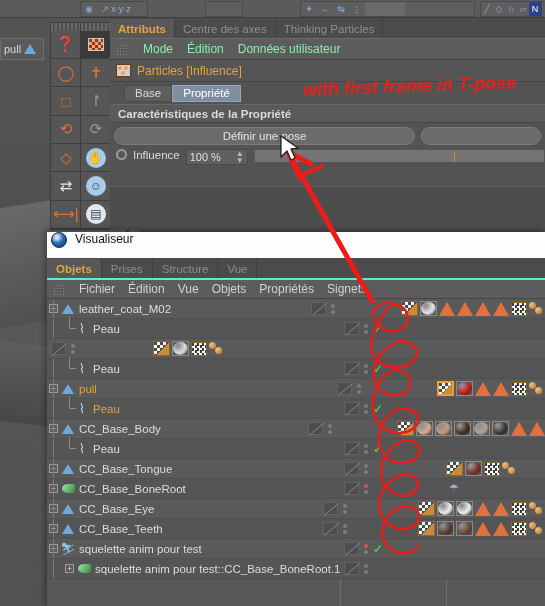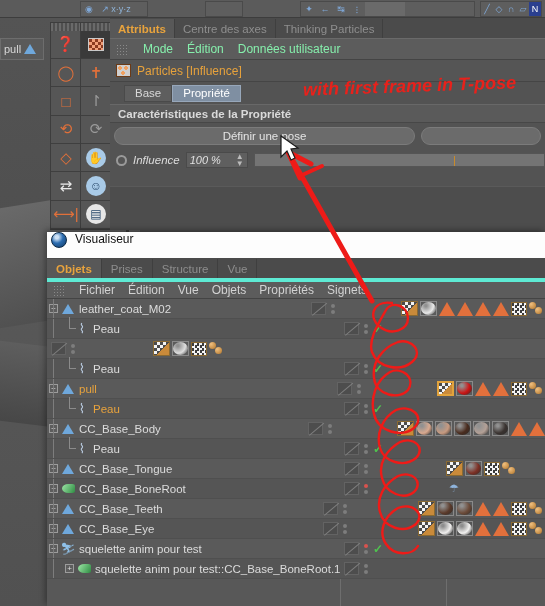--- a/index.html
+++ b/index.html
@@ -128,22 +128,22 @@
   }
   .btnrow { height: 26px; display:flex; align-items:center; padding: 0 4px; gap: 6px;
             background:#535353; }
   .pill {
     flex: 1; height: 18px; border-radius: 9px; background: #6b6b6b;
     border: 1px solid #7b7b7b; display: flex; align-items: center; justify-content: center;
     font-size: 11.5px; color: #e4e4e4;
   }
   .pill.empty { max-width: 120px; }
 
-  .inflrow { height: 22px; display: flex; align-items: center; gap: 6px;
-             padding-left: 6px; background: #535353; font-style: italic; }
+  .inflrow { height: 22px; display: flex; align-items: flex-start; gap: 6px;
+             padding-left: 6px; background: #535353; }
   .radio { width: 11px; height: 11px; border-radius: 50%; border: 2px solid #9a9a9a; background:#555; }
   .lbl { font-size: 11.5px; color: #dcdcdc; }
   .numfield {
     width: 62px; height: 16px; background: #5f5f5f; border: 1px solid #4a4a4a;
     display: flex; align-items: center; justify-content: space-between;
     padding: 0 3px; font-size: 11px; color: #e0e0e0;
   }
   .spin { font-size: 8px; color: #bbb; line-height: 7px; }
   .track { flex:1; height: 14px; background: #747474; border:1px solid #555; position: relative; }
   .tick { position:absolute; left: 69%; top:2px; width:1px; height:10px; background:#c98a2a; }
@@ -164,21 +164,21 @@
   .visorb { width:16px;height:16px;border-radius:50%;
             background: radial-gradient(circle at 35% 30%,#cfe2f5 0 12%,#2b6cb0 45%,#123a63 100%);
             border:1px solid #0d2a47; }
   .vistitle span { font-size: 12px; color: #111; }
 
   .vistabs { height: 20px; background:#4b4b4b; display:flex; align-items:flex-end; }
   .vt { height:19px; padding:0 9px; font-size:11.5px; display:flex;align-items:center;
         color:#8d8d8d; background:#4b4b4b; border-right:1px solid #3f3f3f; }
   .vt.active { color:#e8a33d; background:#585858; font-weight:bold; }
 
-  .vismenu { height: 21px; background:#5c5c5c; border-top:4px solid #5eead4;
+  .vismenu { height: 21px; background:#5c5c5c; border-top:2px solid #5eead4;
              border-bottom:1px solid #444; display:flex; align-items:center; gap:13px;
              padding-left:6px; font-size:12px; color:#d2d2d2; }
 
   .treewrap { position:relative; height: 307px; background:#585858; overflow:hidden; }
   .vcolsep { position:absolute; left:293px; top:0; bottom:0; width:1px; background:#6e6e6e; }
   .vcolsep2 { position:absolute; left:399px; top:0; bottom:0; width:1px; background:#6e6e6e; }
 
   .trow { position:relative; height: 20px; display:flex; align-items:center;
           border-bottom: 1px solid #4f4f4f; }
   .trow:nth-child(odd) { background: #5a5a5a; }
@@ -637,71 +637,71 @@
         </div>
         <div class="trow">
           <div class="tleft">
             <span class="vline"></span>
             <span style="flex: 0 0 auto; width: 2px;"></span>
             <span class="exp">+</span>
             <span style="flex: 0 0 auto; width: 3px;"></span>
             <span class="oico">
               <span class="tri"></span>
             </span>
-            <span class="oname" style="margin-left: 4px;">CC_Base_Teeth</span>
+            <span class="oname" style="margin-left: 4px;">CC_Base_Eye</span>
           </div>
           <div class="tmid">
             <span class="swatch"></span>
             <span class="dotcol">
               <i></i>
               <i></i>
             </span>
           </div>
           <div class="tright">
             <span class="tagw"></span>
             <span class="mat">
-              <div style="background: radial-gradient(circle at 32% 28%, rgba(255, 255, 255, 0.333) 0px, rgba(255, 255, 255, 0.333) 8%, rgb(91, 58, 42) 55%, rgba(0, 0, 0, 0.533) 100%);"></div>
-            </span>
-            <span class="mat">
-              <div style="background: radial-gradient(circle at 32% 28%, rgba(255, 255, 255, 0.333) 0px, rgba(255, 255, 255, 0.333) 8%, rgb(107, 74, 56) 55%, rgba(0, 0, 0, 0.533) 100%);"></div>
+              <div style="background: radial-gradient(circle at 32% 28%, rgba(255, 255, 255, 0.333) 0px, rgba(255, 255, 255, 0.333) 8%, rgb(240, 239, 238) 55%, rgba(0, 0, 0, 0.533) 100%);"></div>
+            </span>
+            <span class="mat">
+              <div style="background: radial-gradient(circle at 32% 28%, rgba(255, 255, 255, 0.333) 0px, rgba(255, 255, 255, 0.333) 8%, rgb(242, 241, 240) 55%, rgba(0, 0, 0, 0.533) 100%);"></div>
             </span>
             <span class="tritag"></span>
             <span class="tritag"></span>
             <span class="chktag"></span>
             <span class="balls">
               <i></i>
               <i></i>
             </span>
           </div>
         </div>
         <div class="trow">
           <div class="tleft">
             <span class="vline"></span>
             <span style="flex: 0 0 auto; width: 2px;"></span>
             <span class="exp">+</span>
             <span style="flex: 0 0 auto; width: 3px;"></span>
             <span class="oico">
               <span class="tri"></span>
             </span>
-            <span class="oname" style="margin-left: 4px;">CC_Base_Eye</span>
+            <span class="oname" style="margin-left: 4px;">CC_Base_Teeth</span>
           </div>
           <div class="tmid">
             <span class="swatch"></span>
             <span class="dotcol">
               <i></i>
               <i></i>
             </span>
           </div>
           <div class="tright">
             <span class="tagw"></span>
             <span class="mat">
-              <div style="background: radial-gradient(circle at 32% 28%, rgba(255, 255, 255, 0.333) 0px, rgba(255, 255, 255, 0.333) 8%, rgb(240, 239, 238) 55%, rgba(0, 0, 0, 0.533) 100%);"></div>
-            </span>
-            <span class="mat">
-              <div style="background: radial-gradient(circle at 32% 28%, rgba(255, 255, 255, 0.333) 0px, rgba(255, 255, 255, 0.333) 8%, rgb(242, 241, 240) 55%, rgba(0, 0, 0, 0.533) 100%);"></div>
+              <div style="background: radial-gradient(circle at 32% 28%, rgba(255, 255, 255, 0.333) 0px, rgba(255, 255, 255, 0.333) 8%, rgb(91, 58, 42) 55%, rgba(0, 0, 0, 0.533) 100%);"></div>
+            </span>
+            <span class="mat">
+              <div style="background: radial-gradient(circle at 32% 28%, rgba(255, 255, 255, 0.333) 0px, rgba(255, 255, 255, 0.333) 8%, rgb(107, 74, 56) 55%, rgba(0, 0, 0, 0.533) 100%);"></div>
             </span>
             <span class="tritag"></span>
             <span class="tritag"></span>
             <span class="chktag"></span>
             <span class="balls">
               <i></i>
               <i></i>
             </span>
           </div>
         </div>

